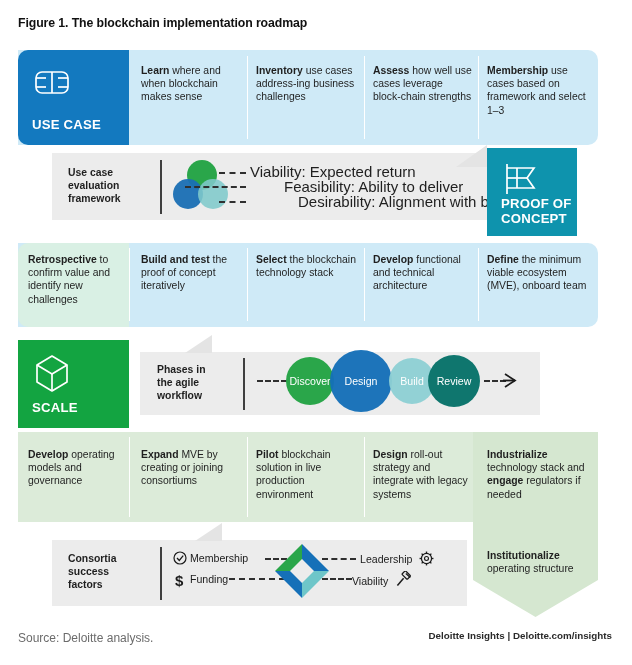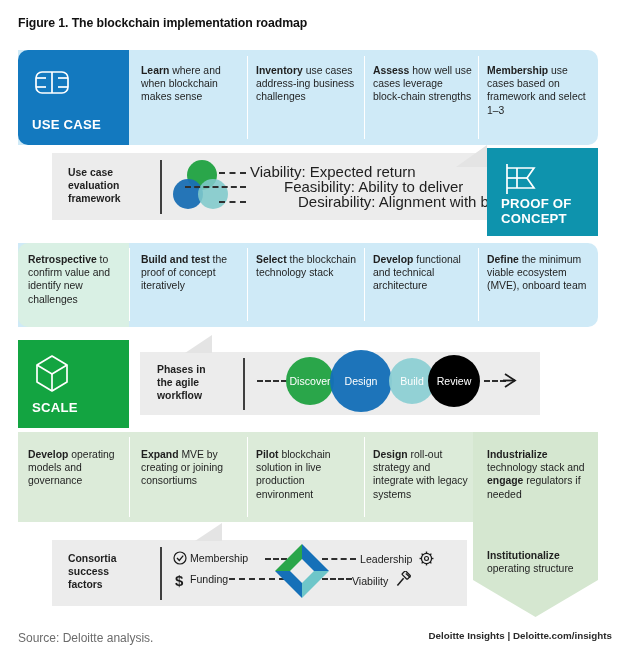--- a/index.html
+++ b/index.html
@@ -62,21 +62,21 @@
     position:absolute;background:#ececec;
   }
   .strip-title{
     position:absolute;
     font-size:10.4px;font-weight:bold;line-height:13.2px;color:#1f1f1f;
   }
   .strip-div{position:absolute;width:1.6px;background:#3f3f3f;}
 
   
   #poc-block{
-    left:487px;top:148px;width:111px;height:88px;
+    left:487px;top:148px;width:90px;height:88px;
     background:#0e93ad;
   }
   #row3{
     position:absolute;left:18px;top:243px;width:580px;height:84px;
     background:#cfeaf7;
     border-radius:0 10px 10px 0;
   }
   #row3-left{
     position:absolute;left:18px;top:243px;width:111px;height:84px;
     background:#d9f0e4;border-radius:10px 0 0 10px;
@@ -279,21 +279,21 @@
 
   <div class="ball" style="left:286px;top:357px;width:48px;height:48px;background:#2aa64a;">
     <span>Discover</span>
   </div>
   <div class="ball" style="left:330px;top:350px;width:62px;height:62px;background:#1570b8;opacity:.96;">
     <span>Design</span>
   </div>
   <div class="ball" style="left:389px;top:358px;width:46px;height:46px;background:#8ed0d4;opacity:.95;">
     <span>Build</span>
   </div>
-  <div class="ball" style="left:428px;top:355px;width:52px;height:52px;background:#000000;">
+  <div class="ball" style="left:428px;top:355px;width:52px;height:52px;background:#0f766e;">
     <span>Review</span>
   </div>
 
   <div class="dash" style="left:484px;top:380px;width:22px;"></div>
   <div class="arrowhead" style="left:503px;top:372px;">
     <svg width="18" height="17" viewBox="0 0 18 17">
       <polyline points="2,2 12,8.5 2,15" fill="none" stroke="#1b1b1b" stroke-width="1.8"></polyline>
       <line x1="0" y1="8.5" x2="12" y2="8.5" stroke="#1b1b1b" stroke-width="1.8"></line>
     </svg>
   </div>

